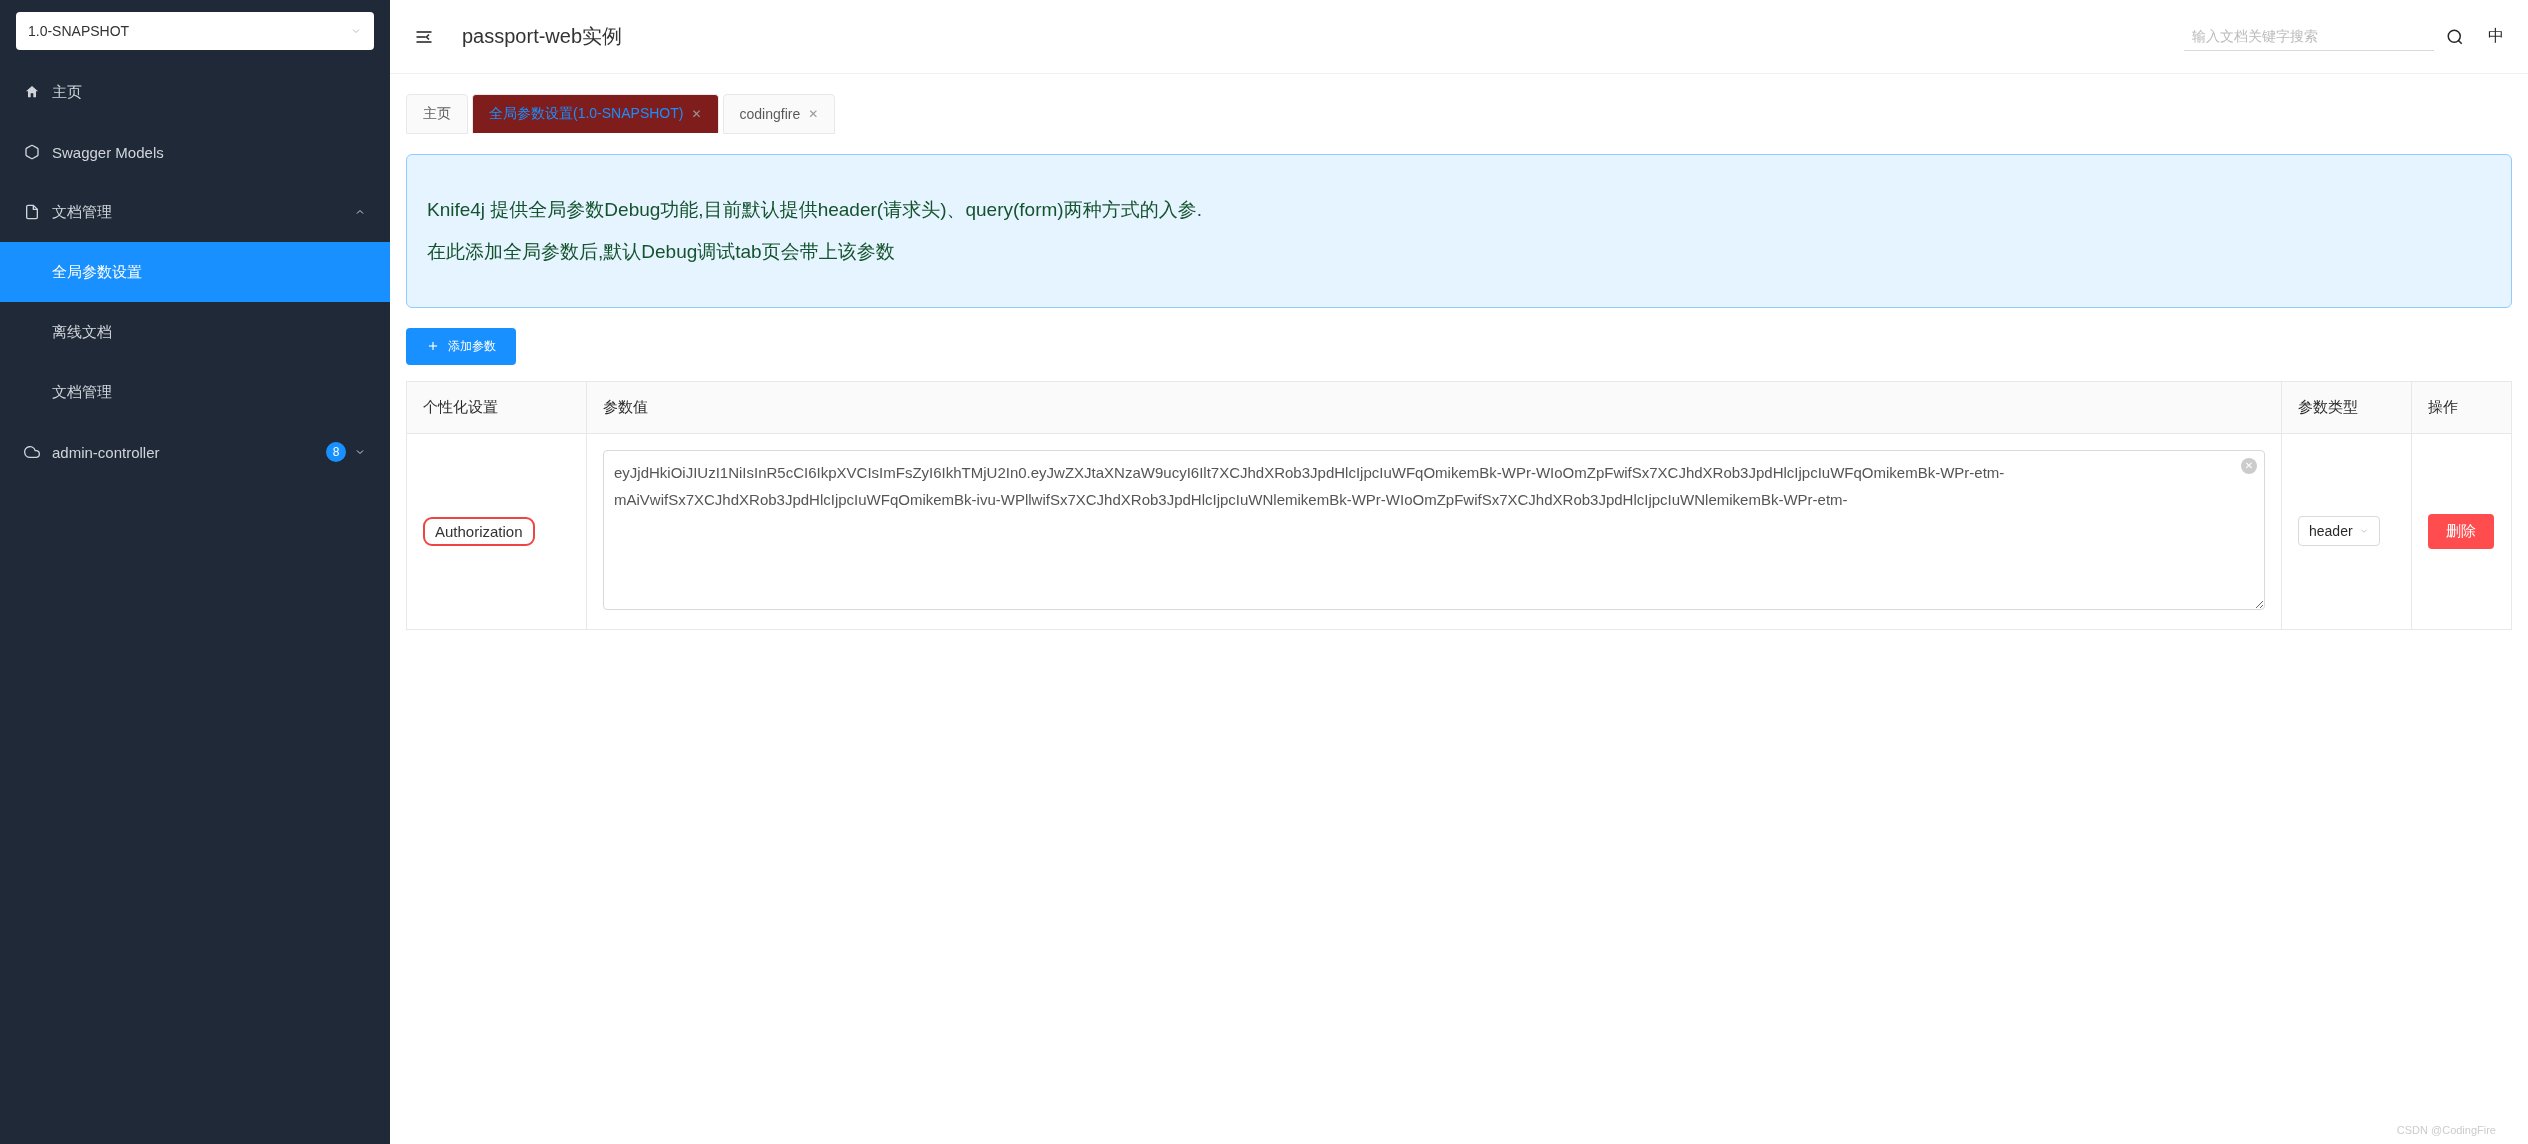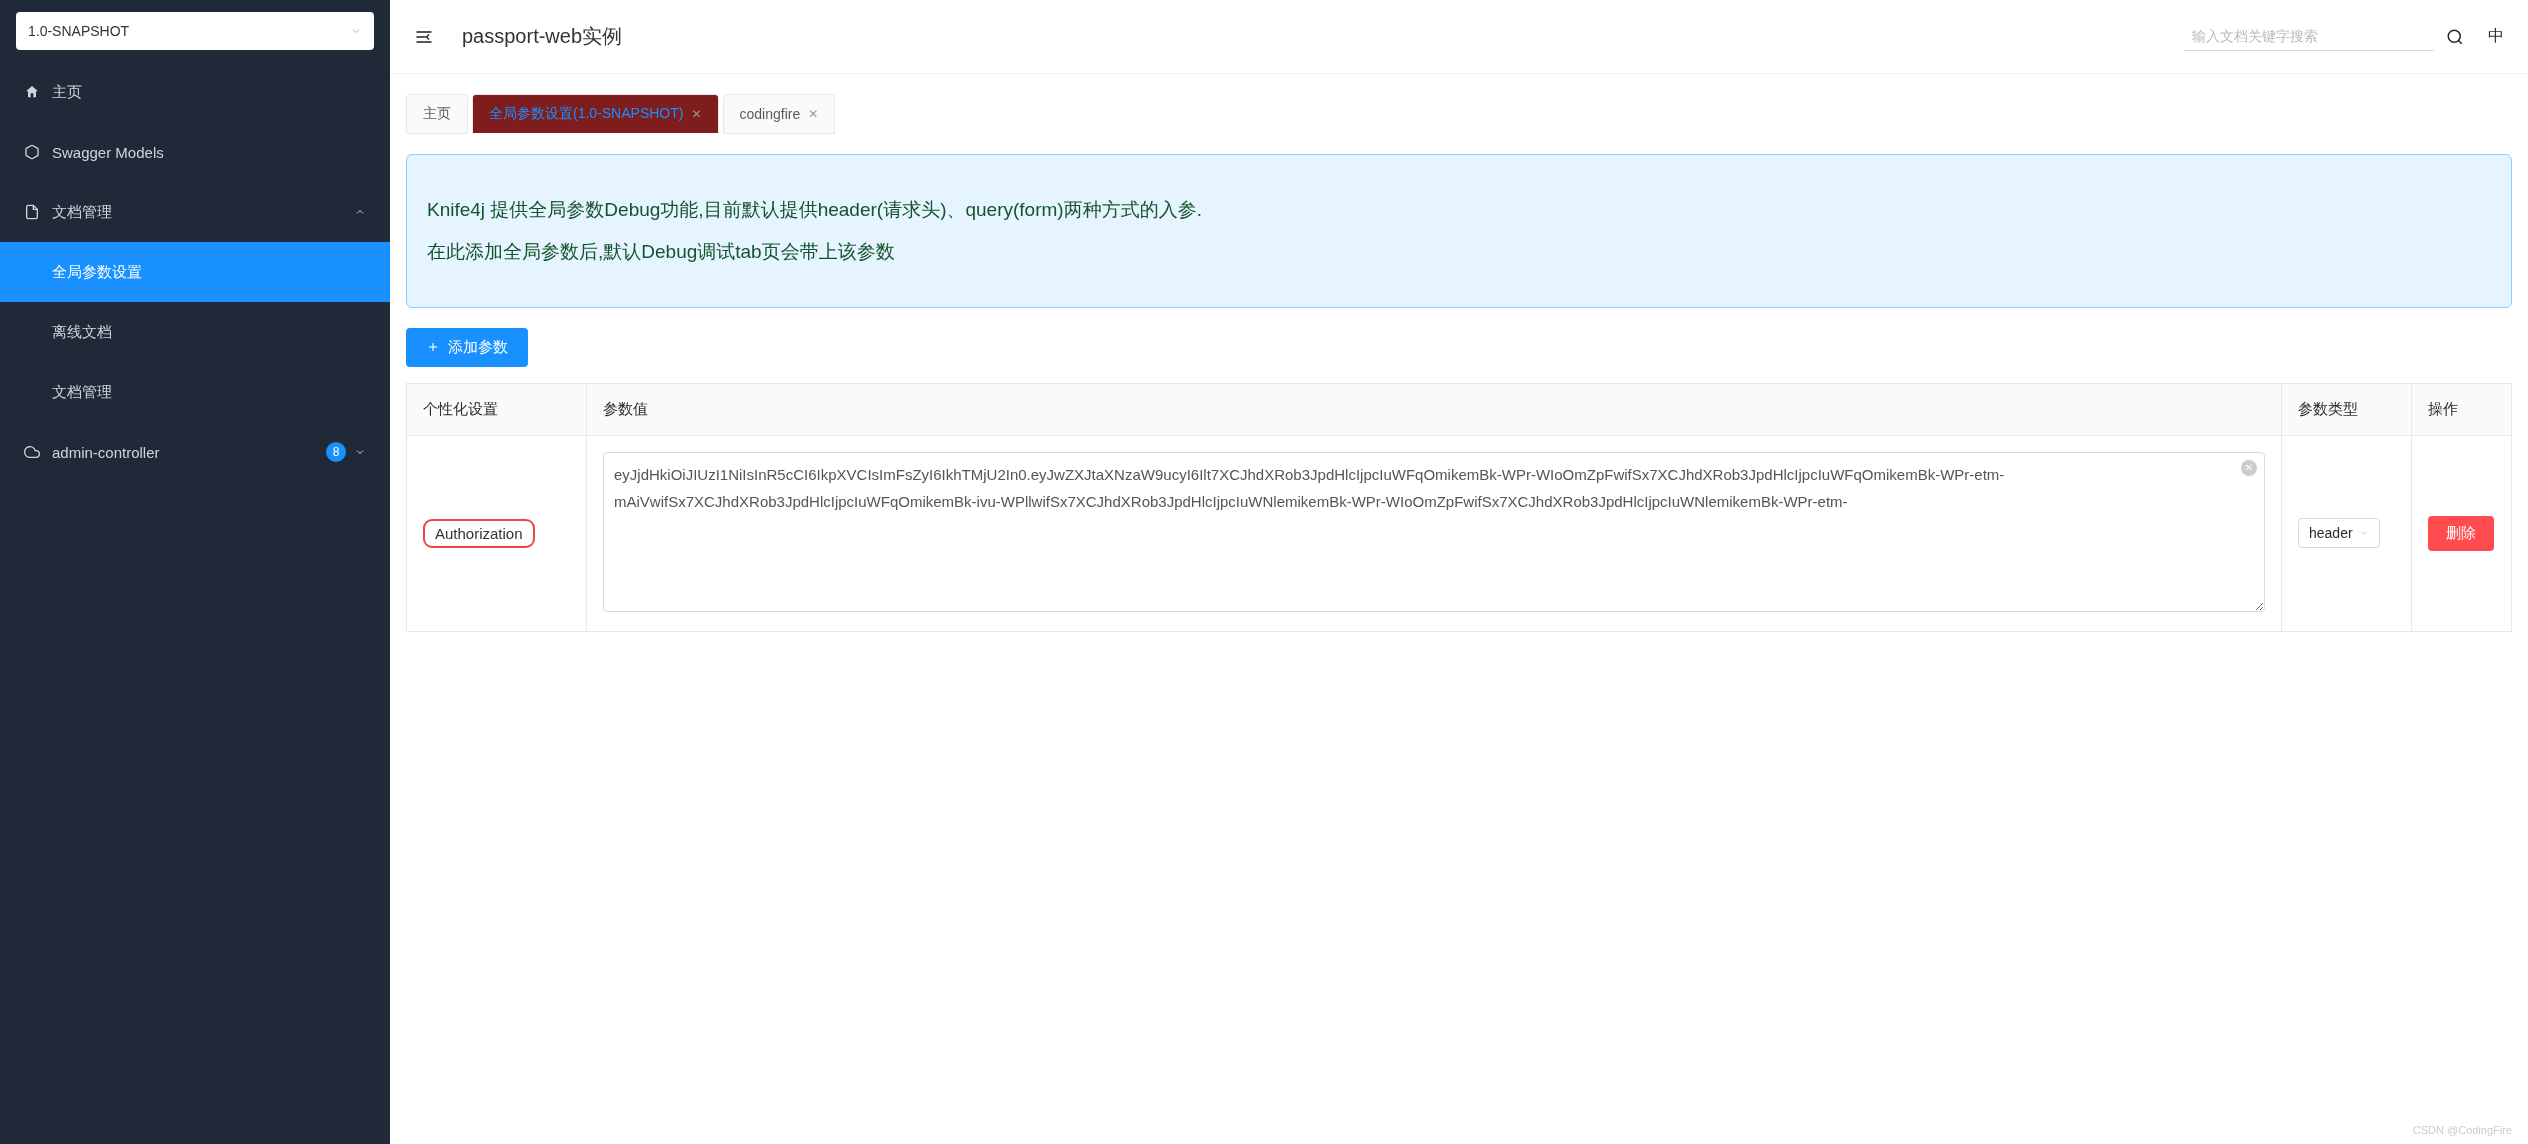--- a/index.html
+++ b/index.html
@@ -38,42 +38,42 @@
     
     .tabs { display: flex; gap: 4px; margin-bottom: 20px; }
     .tab { border: 1px solid #e8e8e8; border-radius: 4px 4px 0 0; padding: 10px 16px; font-size: 14px; color: rgba(0,0,0,0.65); cursor: pointer; display: flex; align-items: center; gap: 8px; background: #fafafa; }
     .tab.active { background: #7f1d1d; border-bottom-color: #fff; color: #1890ff; }
     .tab .close { color: #999; cursor: pointer; font-size: 12px; }
     
     
     .info-box { background: #e6f4ff; border: 1px solid #91caff; border-radius: 6px; padding: 34px 20px; margin-bottom: 20px; color: #14532d; font-size: 19px; line-height: 2.2; }
     
     
-    .add-btn { background: #1890ff; color: #fff; border: none; border-radius: 4px; padding: 10px 20px; font-size: 15px; cursor: pointer; display: inline-flex; align-items: center; gap: 8px; margin-bottom: 16px; }
+    .add-btn { background: #1890ff; color: #fff; border: none; border-radius: 4px; padding: 10px 20px; font-size: 12px; cursor: pointer; display: inline-flex; align-items: center; gap: 8px; margin-bottom: 16px; }
     
     
     .table { width: 100%; border-collapse: collapse; border: 1px solid #e8e8e8; }
     .table th, .table td { border: 1px solid #e8e8e8; padding: 16px; text-align: left; vertical-align: middle; font-size: 15px; }
     .table th { background: #fafafa; font-weight: 500; color: rgba(0,0,0,0.85); }
     .table th.name-col { width: 180px; }
     .table th.type-col { width: 130px; }
     .table th.action-col { width: 100px; }
     
     .param-name-highlight { display: inline-block; border: 2px solid #ef4444; border-radius: 9px; padding: 4px 10px; color: #333; font-size: 15px; }
     
     .textarea-wrap { position: relative; }
     .param-value { width: 100%; border: 1px solid #d9d9d9; border-radius: 4px; padding: 8px 28px 8px 10px; font-size: 15px; line-height: 1.8; resize: vertical; font-family: inherit; color: #555; min-height: 160px; }
     .clear-btn { position: absolute; right: 8px; top: 8px; width: 16px; height: 16px; border-radius: 50%; background: #ccc; color: #fff; font-size: 10px; display: flex; align-items: center; justify-content: center; cursor: pointer; }
     
     .type-select { border: 1px solid #d9d9d9; border-radius: 4px; padding: 6px 10px; font-size: 14px; display: inline-flex; align-items: center; gap: 6px; cursor: pointer; background: #fff; }
     .type-select .chev { color: #bbb; font-size: 10px; }
     
     .delete-btn { background: #ff4d4f; color: #fff; border: none; border-radius: 4px; padding: 8px 18px; font-size: 15px; cursor: pointer; }
     
-    .watermark { position: fixed; bottom: 8px; right: 16px; font-size: 11px; color: #ccc; }
+    .watermark { position: fixed; bottom: 8px; right: 32px; font-size: 11px; color: #ccc; }
     
     svg { display: block; }
   </style>
 </head>
 <body>
 
 <div class="layout">
   <aside class="sidebar">
     <div class="version-select-wrap">
       <div class="version-select">

